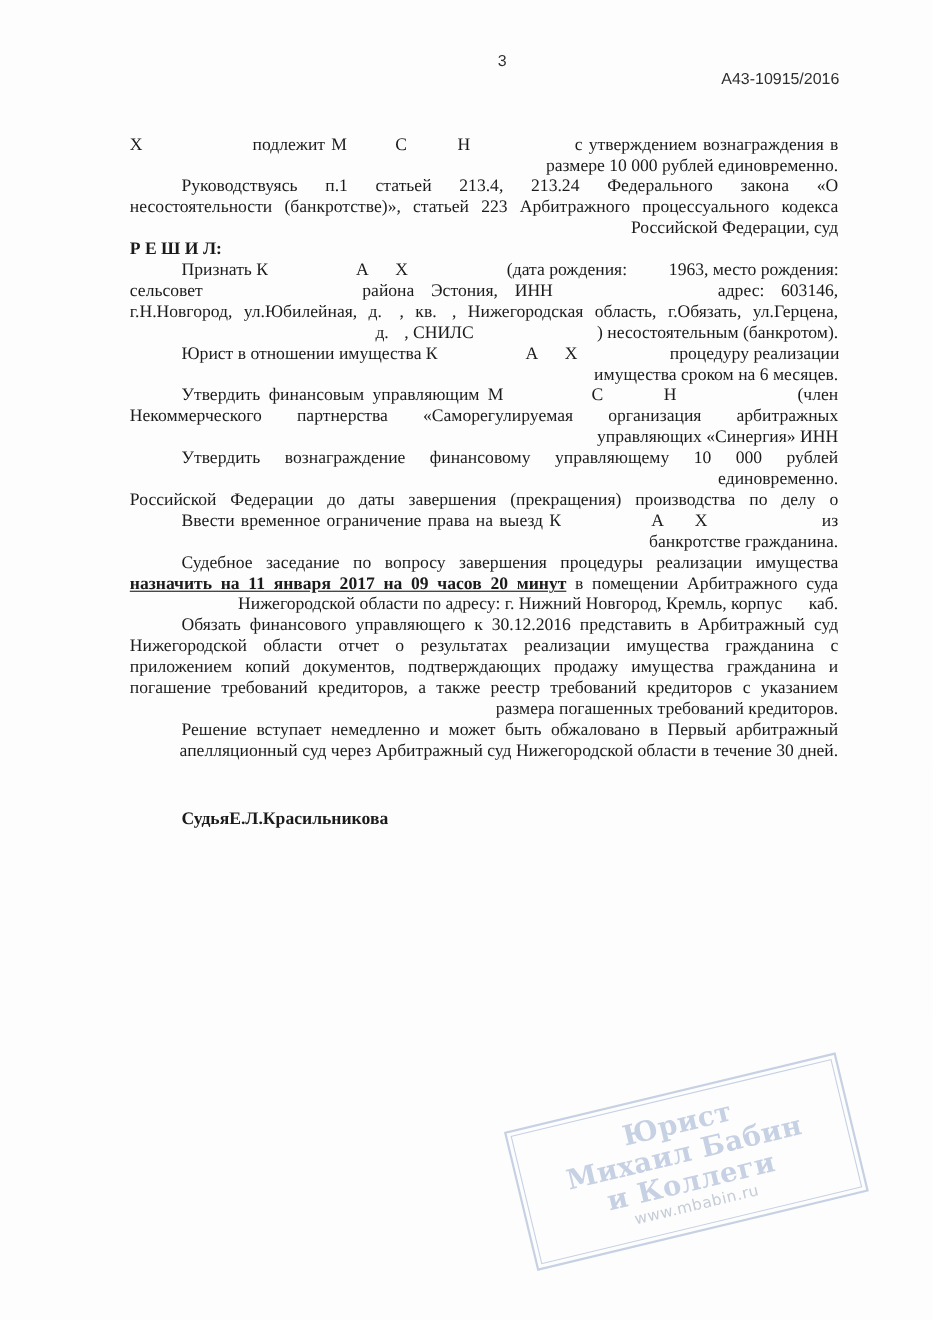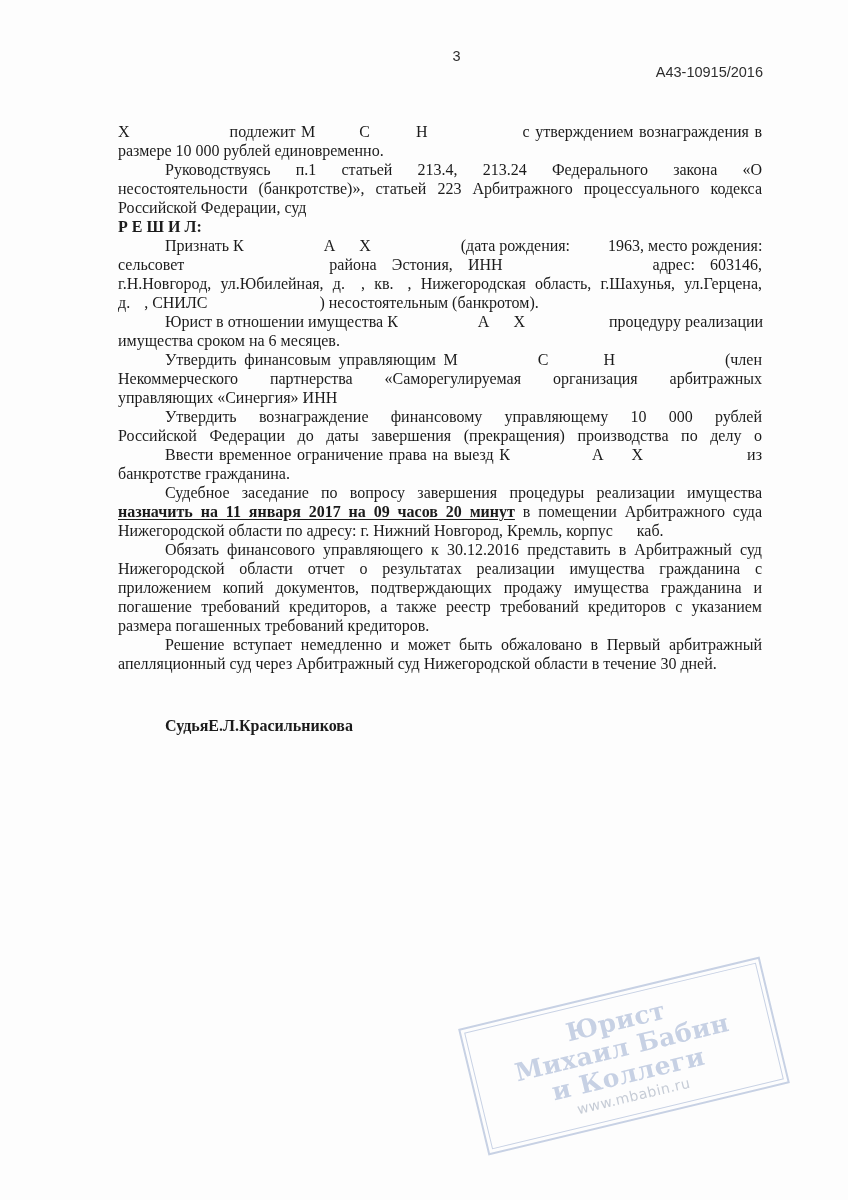--- a/index.html
+++ b/index.html
@@ -31,21 +31,21 @@
   
   .content {
     position: absolute;
     left: 118px; top: 84px;
     width: 644px;
     font-size: 16px;
     line-height: 19px;
     margin-top: 38px;
   }
   .para { margin: 0; }
-  .line { white-space: nowrap; }
+  .line { white-space: nowrap; text-align: right; }
   .line.fill {
     text-align: justify;
     text-align-last: justify;
     -moz-text-align-last: justify;
   }
   .line.ind { text-indent: 47px; }
   .heading {
     text-align: left;
     font-weight: bold;
     line-height: 19px;
@@ -116,34 +116,35 @@
         </div>
         <div class="para">
           <div class="line fill ind"><span class="">Руководствуясь п.1 статьей 213.4, 213.24 Федерального закона «О</span></div>
           <div class="line fill"><span class="">несостоятельности (банкротстве)», статьей 223 Арбитражного процессуального кодекса</span></div>
           <div class="line"><span class="">Российской Федерации, суд</span></div>
         </div>
         <div class="heading">Р Е Ш И Л:</div>
         <div class="para">
           <div class="line fill ind"><span class="">Признать К</span><span class="gap" style="width: 80px;"></span><span class="">А</span><span class="gap" style="width: 24px;"></span><span class="">Х</span><span class="gap" style="width: 90px;"></span><span class="">(дата рождения:</span><span class="gap" style="width: 38px;"></span><span class="">1963, место рождения:</span></div>
           <div class="line fill"><span class="">сельсовет</span><span class="gap" style="width: 145px;"></span><span class="">района Эстония, ИНН</span><span class="gap" style="width: 150px;"></span><span class="">адрес: 603146,</span></div>
-          <div class="line fill"><span class="">г.Н.Новгород, ул.Юбилейная, д.</span><span class="gap" style="width: 16px;"></span><span class="">, кв.</span><span class="gap" style="width: 14px;"></span><span class="">, Нижегородская область, г.Шахунья, ул.Герцена,</span></div>
+          <div class="line fill"><span class="">г.Н.Новгород, ул.Юбилейная, д.</span><span class="gap" style="width: 16px;"></span><span class="">, кв.</span><span class="gap" style="width: 14px;"></span><span class="">, Нижегородская область, г.Обязать, ул.Герцена,</span></div>
           <div class="line"><span class="">д.</span><span class="gap" style="width: 14px;"></span><span class="">, СНИЛС</span><span class="gap" style="width: 112px;"></span><span class="">) несостоятельным (банкротом).</span></div>
         </div>
         <div class="para">
           <div class="line fill ind"><span class="">Юрист в отношении имущества К</span><span class="gap" style="width: 80px;"></span><span class="">А</span><span class="gap" style="width: 24px;"></span><span class="">Х</span><span class="gap" style="width: 84px;"></span><span class="">процедуру реализации</span></div>
           <div class="line"><span class="">имущества сроком на 6 месяцев.</span></div>
         </div>
         <div class="para">
           <div class="line fill ind"><span class="">Утвердить финансовым управляющим М</span><span class="gap" style="width: 80px;"></span><span class="">С</span><span class="gap" style="width: 55px;"></span><span class="">Н</span><span class="gap" style="width: 110px;"></span><span class="">(член</span></div>
           <div class="line fill"><span class="">Некоммерческого партнерства «Саморегулируемая организация арбитражных</span></div>
           <div class="line"><span class="">управляющих «Синергия» ИНН</span></div>
         </div>
         <div class="para">
           <div class="line fill ind"><span class="">Утвердить вознаграждение финансовому управляющему 10 000 рублей</span></div>
+          <div class="line"><span class="">единовременно.</span></div>
         </div>
         <div class="para">
           <div class="line fill"><span class="">Российской Федерации до даты завершения (прекращения) производства по делу о</span></div>
           <div class="line fill ind"><span class="">Ввести временное ограничение права на выезд К</span><span class="gap" style="width: 82px;"></span><span class="">А</span><span class="gap" style="width: 28px;"></span><span class="">Х</span><span class="gap" style="width: 104px;"></span><span class="">из</span></div>
           <div class="line"><span class="">банкротстве гражданина.</span></div>
         </div>
         <div class="para">
           <div class="line fill ind"><span class="">Судебное заседание по вопросу завершения процедуры реализации имущества</span></div>
           <div class="line fill"><span class="b u">назначить на 11 января 2017 на 09 часов 20 минут</span><span class=""> в помещении Арбитражного суда</span></div>
           <div class="line"><span class="">Нижегородской области по адресу: г. Нижний Новгород, Кремль, корпус</span><span class="gap" style="width: 24px;"></span><span class="">каб.</span></div>

